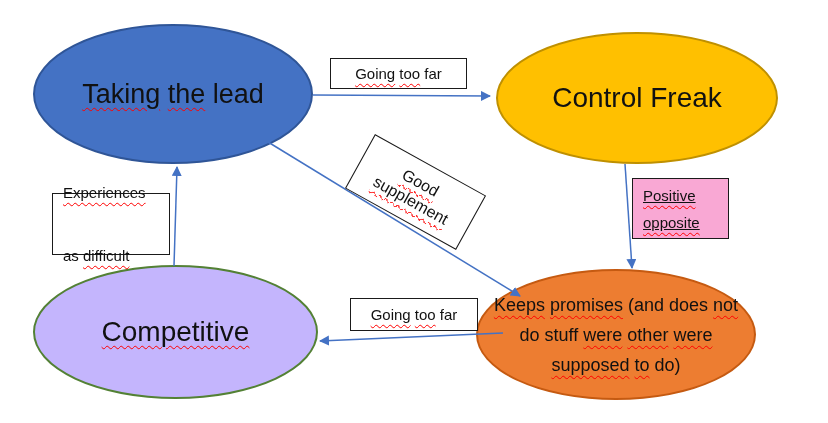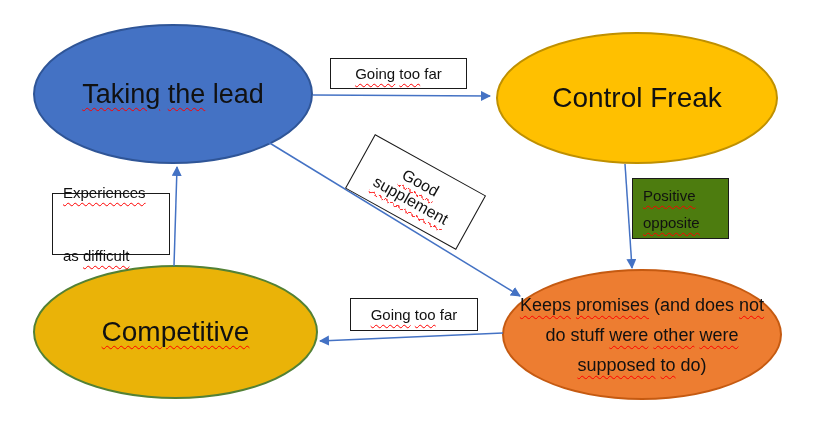--- a/index.html
+++ b/index.html
@@ -23,21 +23,21 @@
     align-items: center;
     justify-content: center;
     text-align: center;
     color: #111111;
     z-index: 1;
     border: 2px solid transparent;
   }
   #node-taking-the-lead  { left: 33px;  top: 24px;  width: 280px; height: 140px; font-size: 27px; }
   #node-control-freak    { left: 496px; top: 32px;  width: 282px; height: 132px; font-size: 28px; }
   #node-competitive      { left: 33px;  top: 265px; width: 285px; height: 134px; font-size: 28px; }
-  #node-keeps-promises   { left: 502px; top: 269px; width: 280px; height: 131px; font-size: 18px; line-height: 30px; padding: 0 12px; }
+  #node-keeps-promises   { left: 476px; top: 269px; width: 280px; height: 131px; font-size: 18px; line-height: 30px; padding: 0 12px; }
 
   
   svg.arrows {
     position: absolute;
     left: 0; top: 0;
     width: 828px; height: 423px;
     z-index: 2;
     pointer-events: none;
   }
 
@@ -73,21 +73,21 @@
 <body>
 
 <div class="canvas">
 
   <div class="node" id="node-taking-the-lead" style="background: rgb(68, 114, 196); border-color: rgb(47, 85, 151);">
       <div><span class="sq">Taking</span> <span class="sq">the</span> <span class="">lead</span></div>
     </div>
   <div class="node" id="node-control-freak" style="background: rgb(255, 192, 0); border-color: rgb(191, 144, 0);">
       <div><span class="">Control</span> <span class="">Freak</span></div>
     </div>
-  <div class="node" id="node-competitive" style="background: #eab308; border-color: rgb(83, 129, 53); align-items: center;">
+  <div class="node" id="node-competitive" style="background: #c4b5fd; border-color: rgb(83, 129, 53); align-items: center;">
       <div><span class="sq">Competitive</span></div>
     </div>
   <div class="node" id="node-keeps-promises" style="background: rgb(237, 125, 49); border-color: rgb(197, 90, 17);">
       <div><span class="sq">Keeps</span> <span class="sq">promises</span> <span class="">(and</span> <span class="">does</span> <span class="sq">not</span></div>
       <div><span class="">do</span> <span class="">stuff</span> <span class="sq">were</span> <span class="sq">other</span> <span class="sq">were</span></div>
       <div><span class="sq">supposed</span> <span class="sq">to</span> <span class="">do)</span></div>
     </div>
 
   <svg class="arrows" id="arrow-layer" viewBox="0 0 828 423" xmlns="http://www.w3.org/2000/svg">
     <defs>
@@ -102,21 +102,21 @@
       <line x1="268" y1="142" x2="520" y2="296" stroke="#4472C4" stroke-width="1.5" marker-end="url(#ah)"></line>
     </svg>
 
   <div class="label-box" id="label-going-too-far-top" style="background: rgb(255, 255, 255); border-color: rgb(26, 26, 26);">
       <div><span class="sq">Going</span> <span class="sq">too</span> <span class="">far</span></div>
     </div>
   <div class="label-box" id="label-good-supplement" style="background: rgb(255, 255, 255); border-color: rgb(26, 26, 26);">
       <div><span class="sq">Good</span></div>
       <div><span class="sq">supplement</span></div>
     </div>
-  <div class="label-box" id="label-positive-opposite" style="background: #4d7c0f; border-color: rgb(26, 26, 26);">
+  <div class="label-box" id="label-positive-opposite" style="background: #f9a8d4; border-color: rgb(26, 26, 26); text-decoration: underline;">
       <div><span class="sq">Positive</span></div>
       <div><span class="sq">opposite</span></div>
     </div>
   <div class="label-box" id="label-experiences-as-difficult" style="background: rgb(255, 255, 255); border-color: rgb(26, 26, 26);">
       <div><span class="sq">Experiences</span></div>
       <div><span class="">as</span> <span class="sq">difficult</span></div>
     </div>
   <div class="label-box" id="label-going-too-far-bottom" style="background: rgb(255, 255, 255); border-color: rgb(26, 26, 26);">
       <div><span class="sq">Going</span> <span class="sq">too</span> <span class="">far</span></div>
     </div>

